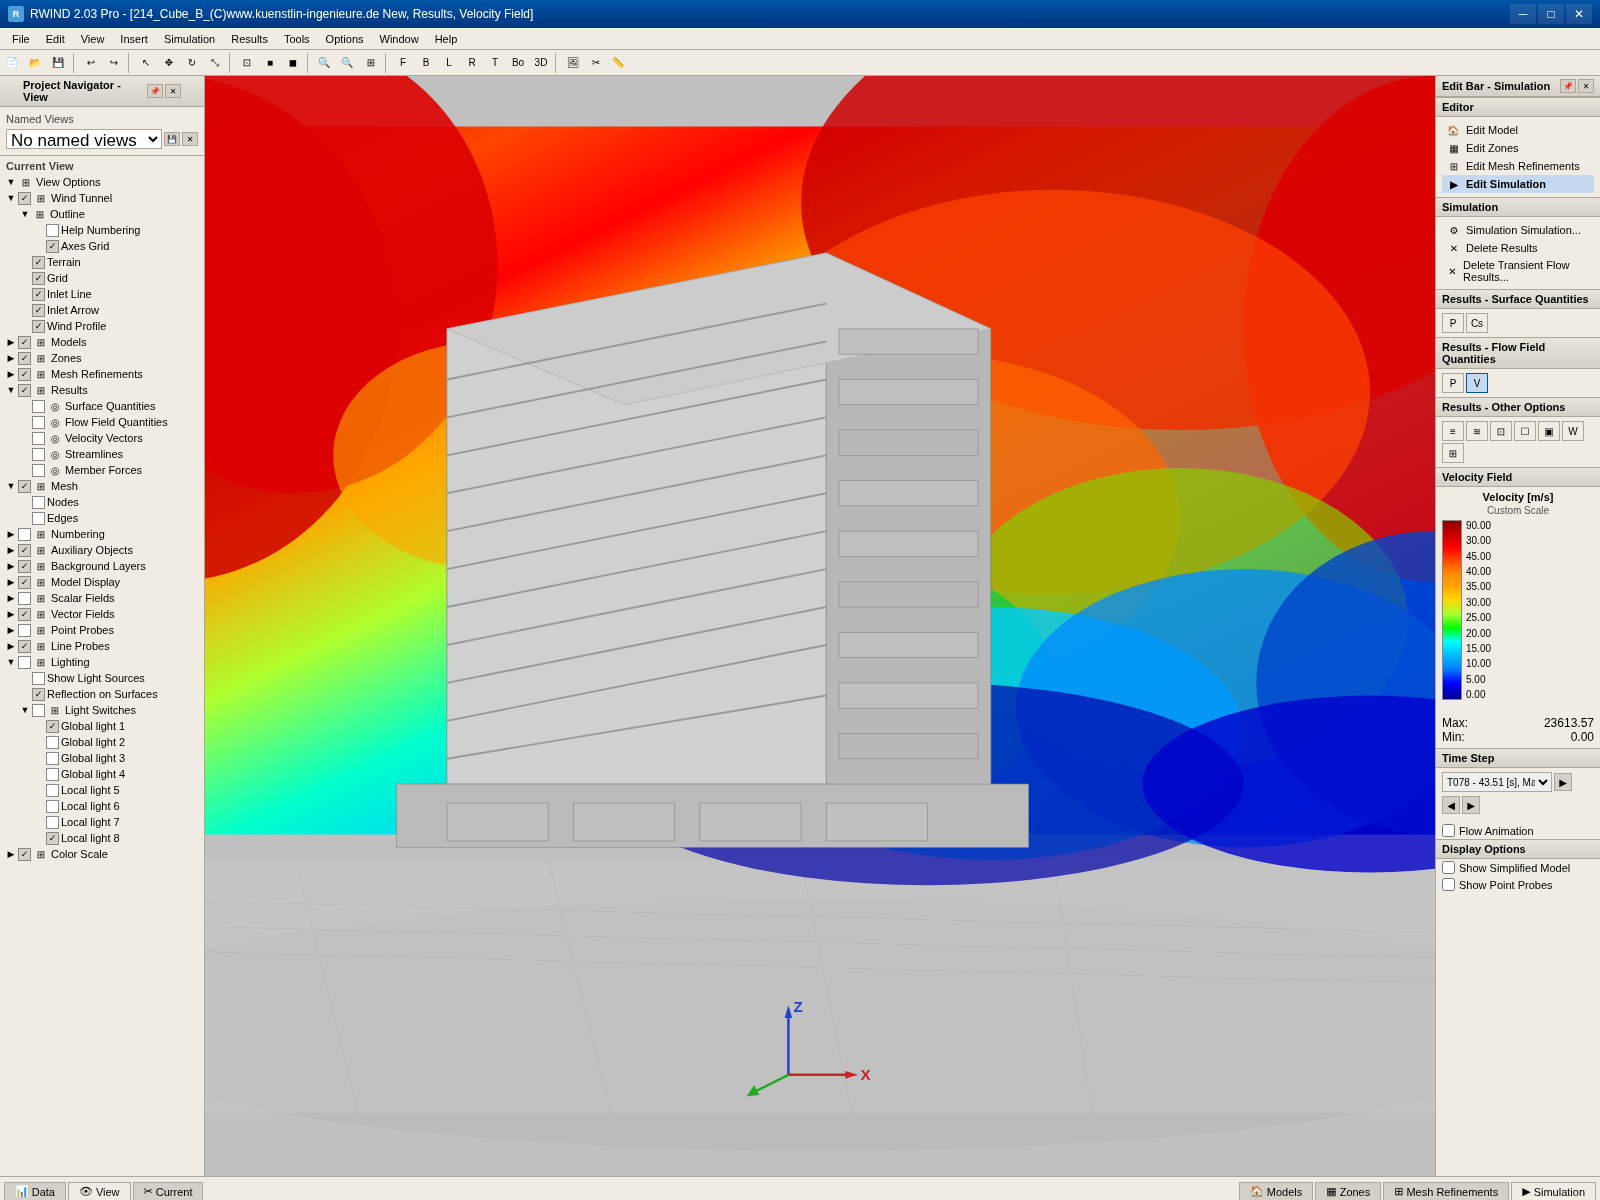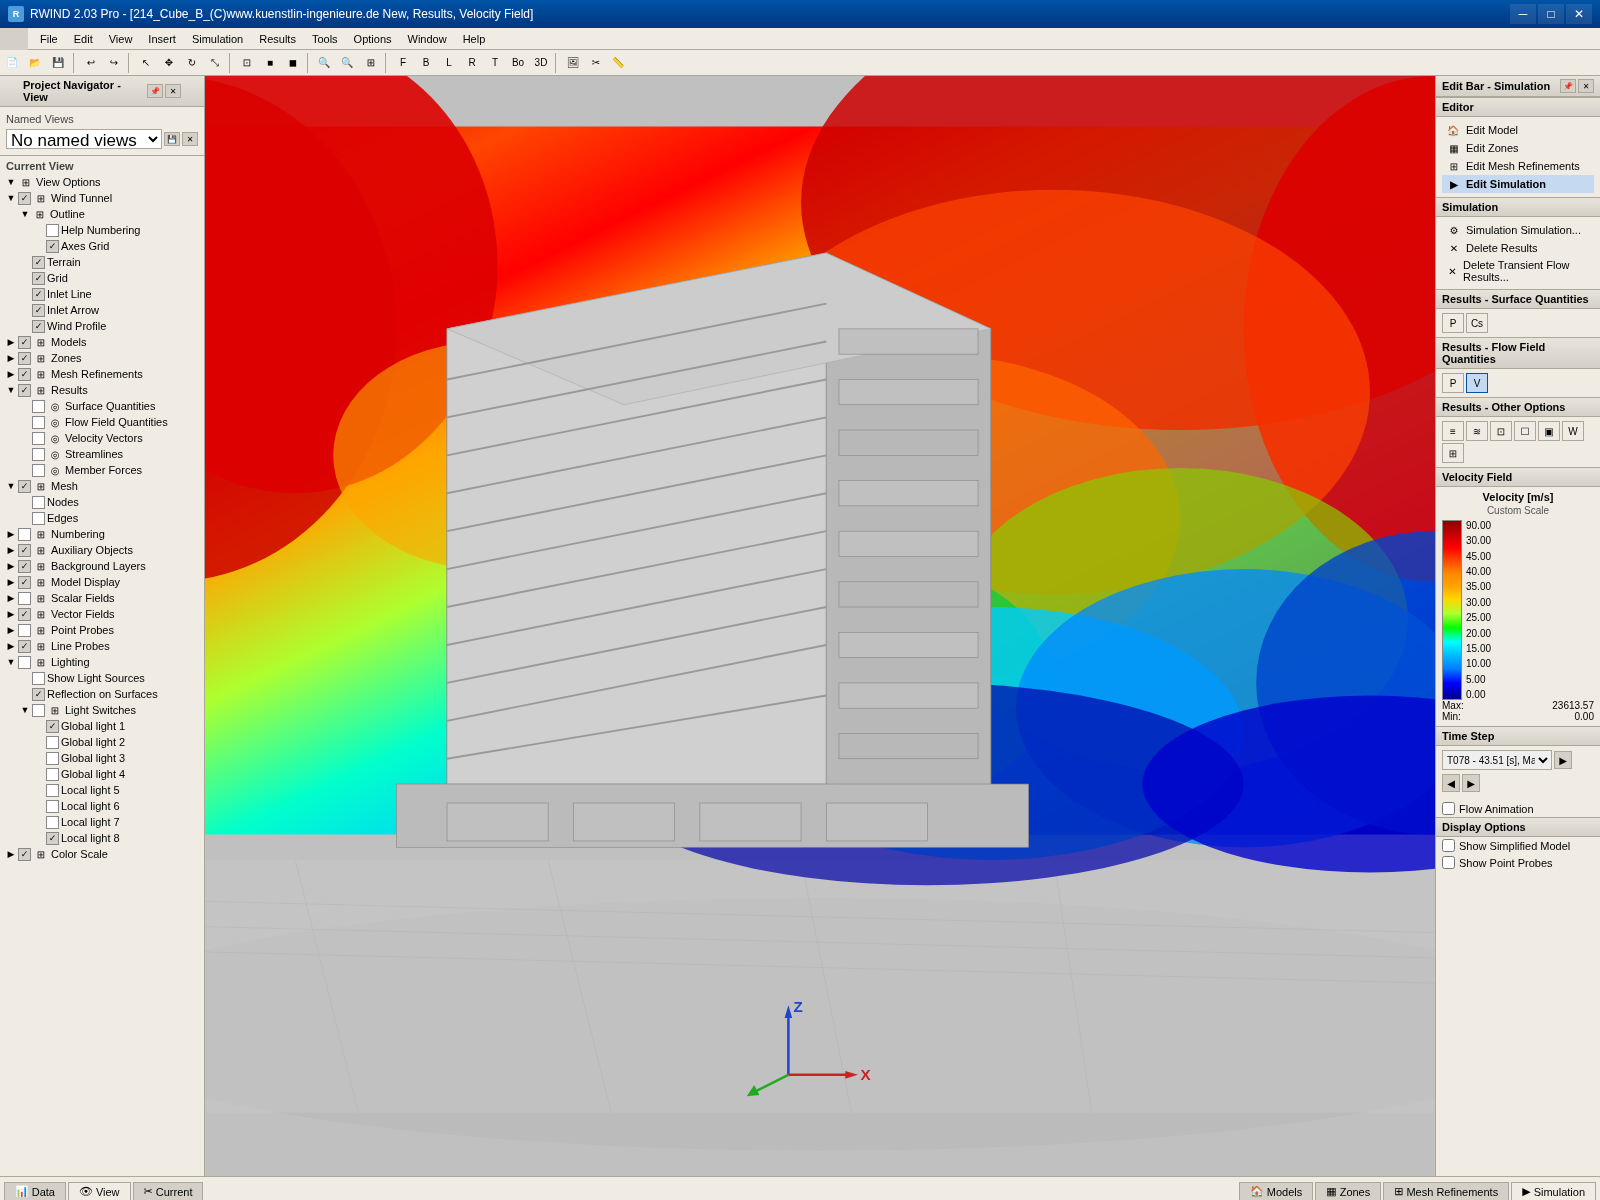--- a/index.html
+++ b/index.html
@@ -29,21 +29,20 @@
     }
 
     
     .menu-bar {
       height: 22px;
       background: #f0ece4;
       display: flex;
       align-items: center;
       border-bottom: 1px solid #aca899;
       padding: 0 4px;
-      margin-left: 28px;
     }
     .menu-item {
       padding: 2px 8px;
       cursor: pointer;
       color: #000;
       font-size: 11px;
     }
 
     
     .toolbar {
@@ -193,21 +192,21 @@
       background: linear-gradient(to bottom, 
         #8b0000 0%, #cc0000 8%, #ff0000 15%, 
         #ff4500 22%, #ff8c00 30%, #ffa500 37%,
         #ffd700 44%, #adff2f 52%, #00ff00 60%,
         #00ffff 68%, #00bfff 75%, #0080ff 83%,
         #0000ff 91%, #00008b 100%);
       border: 1px solid #888;
       flex-shrink: 0;
     }
     .color-labels { display: flex; flex-direction: column; justify-content: space-between; padding: 0 4px; height: 180px; font-size: 10px; }
-    .scale-stats { font-size: 10px; margin-top: 0; }
+    .scale-stats { font-size: 12px; margin-top: 16px; }
     .scale-stat { display: flex; justify-content: space-between; }
 
     
     .time-step-section { padding: 4px 6px; }
     .time-step-select {
       width: 110px; height: 20px;
       font-size: 10px;
       border: 1px solid #aca899;
     }
     .time-step-row { display: flex; align-items: center; gap: 2px; margin-bottom: 4px; }

